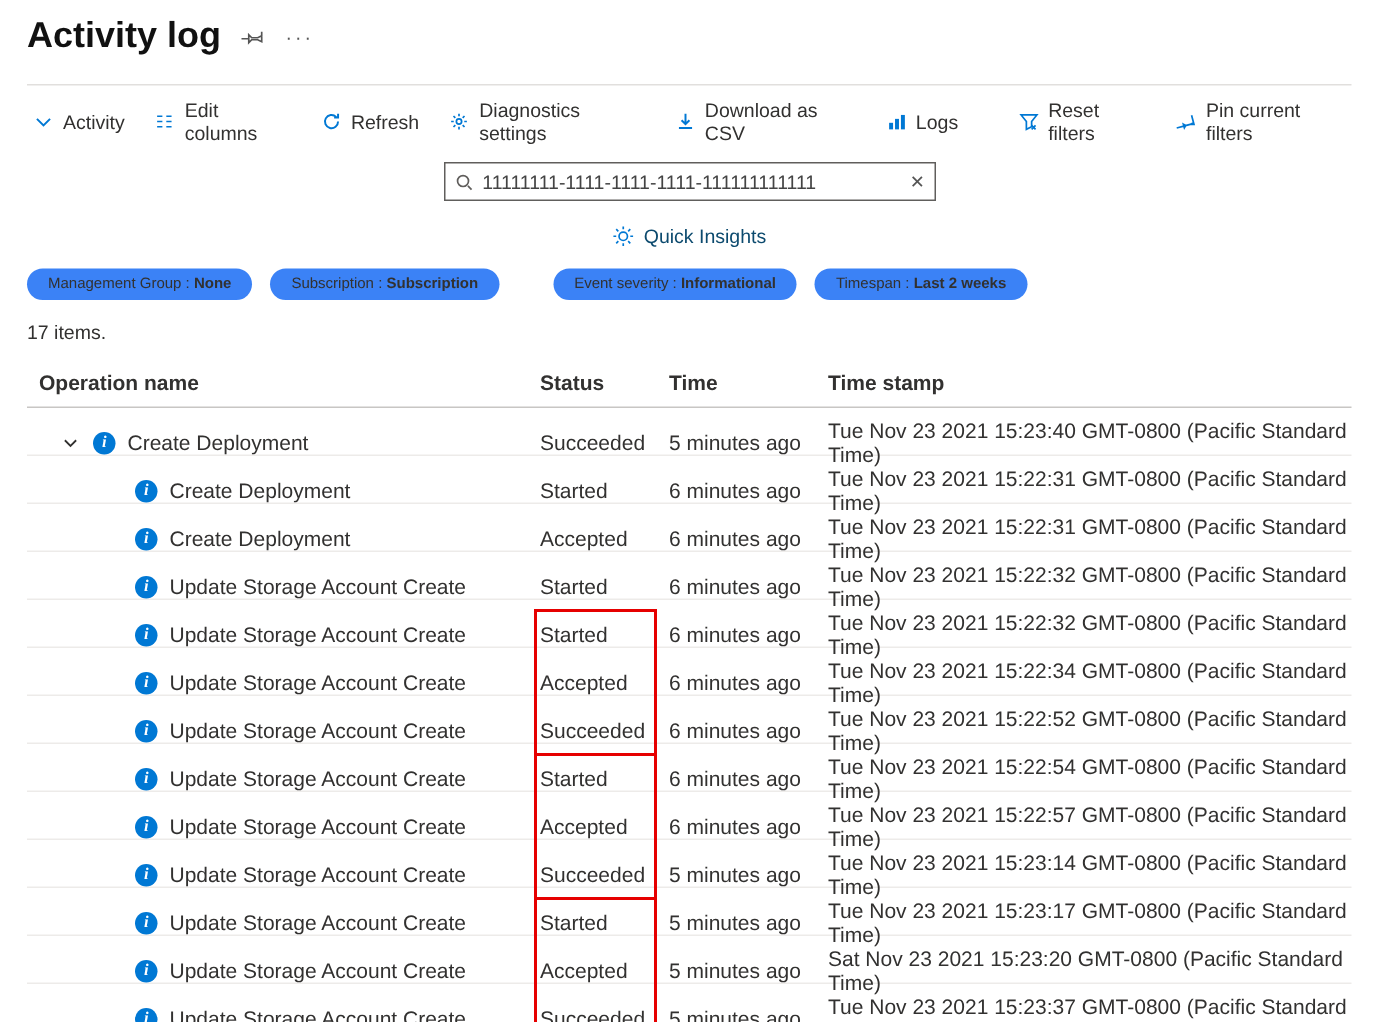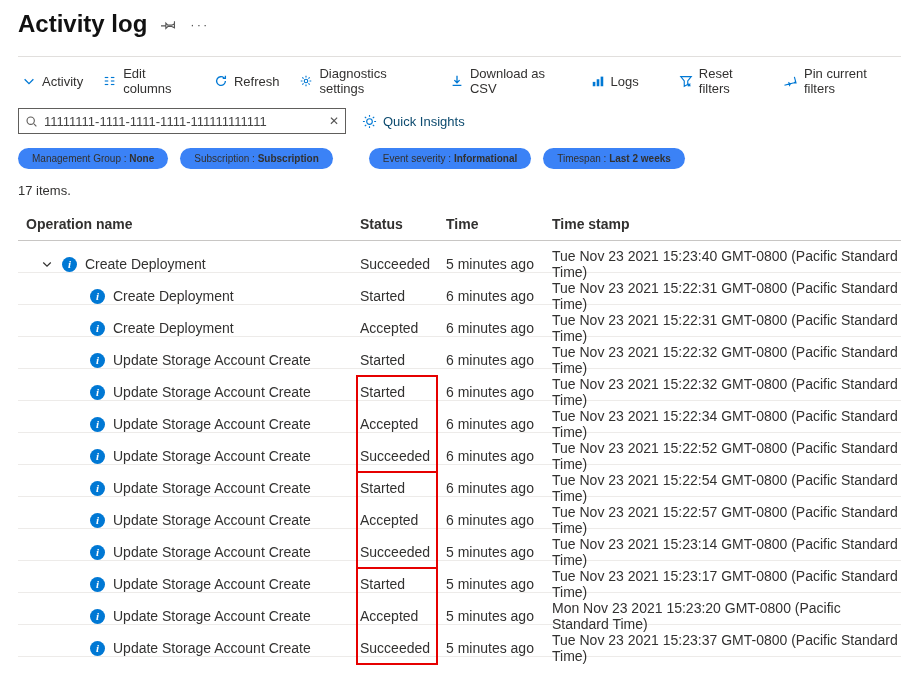--- a/index.html
+++ b/index.html
@@ -14,21 +14,21 @@
     .page-title { font-size: 24px; font-weight: 600; color: #111; }
     .header-icon { color: #555; cursor: pointer; }
     .toolbar {
       display: flex; align-items: center; gap: 20px;
       border-top: 1px solid #e1dfdd;
       padding: 9px 4px 12px 4px;
       font-size: 13px;
     }
     .toolbar-item { display: inline-flex; align-items: center; gap: 6px; cursor: pointer; color: #323130; }
     .toolbar-icon { color: #0078d4; display: inline-flex; align-items: center; }
-    .searchrow { display: flex; align-items: center; gap: 16px; margin-bottom: 14px; }
+    .searchrow { display: flex; align-items: center; gap: 16px; margin-bottom: 14px; flex-direction: column; }
     .search-box {
       display: flex; align-items: center;
       border: 1px solid #605e5c;
       width: 328px; height: 26px;
       padding: 0 6px; gap: 6px;
     }
     .search-box input { border: none; outline: none; flex: 1; font-size: 13px; color: #444; }
     .clear-btn { cursor: pointer; color: #555; font-size: 12px; }
     .quick-insights { color: #0c4a6e; display: inline-flex; align-items: center; gap: 6px; cursor: pointer; }
     .filters { display: flex; gap: 12px; margin-bottom: 14px; }
@@ -333,21 +333,21 @@
       <div>Tue Nov 23 2021 15:23:17 GMT-0800 (Pacific Standard Time)</div>
     </div>
     <div class="grid-row indent-2">
       <div class="op-cell">
         <span class="caret-placeholder"></span>
         <span class="info-icon">i</span>
         <span>Update Storage Account Create</span>
       </div>
       <div class="status-cell boxed">Accepted</div>
       <div>5 minutes ago</div>
-      <div>Mon Nov 23 2021 15:23:20 GMT-0800 (Pacific Standard Time)</div>
+      <div>Sat Nov 23 2021 15:23:20 GMT-0800 (Pacific Standard Time)</div>
     </div>
     <div class="grid-row indent-2">
       <div class="op-cell">
         <span class="caret-placeholder"></span>
         <span class="info-icon">i</span>
         <span>Update Storage Account Create</span>
       </div>
       <div class="status-cell boxed box-bottom">Succeeded</div>
       <div>5 minutes ago</div>
       <div>Tue Nov 23 2021 15:23:37 GMT-0800 (Pacific Standard Time)</div>

